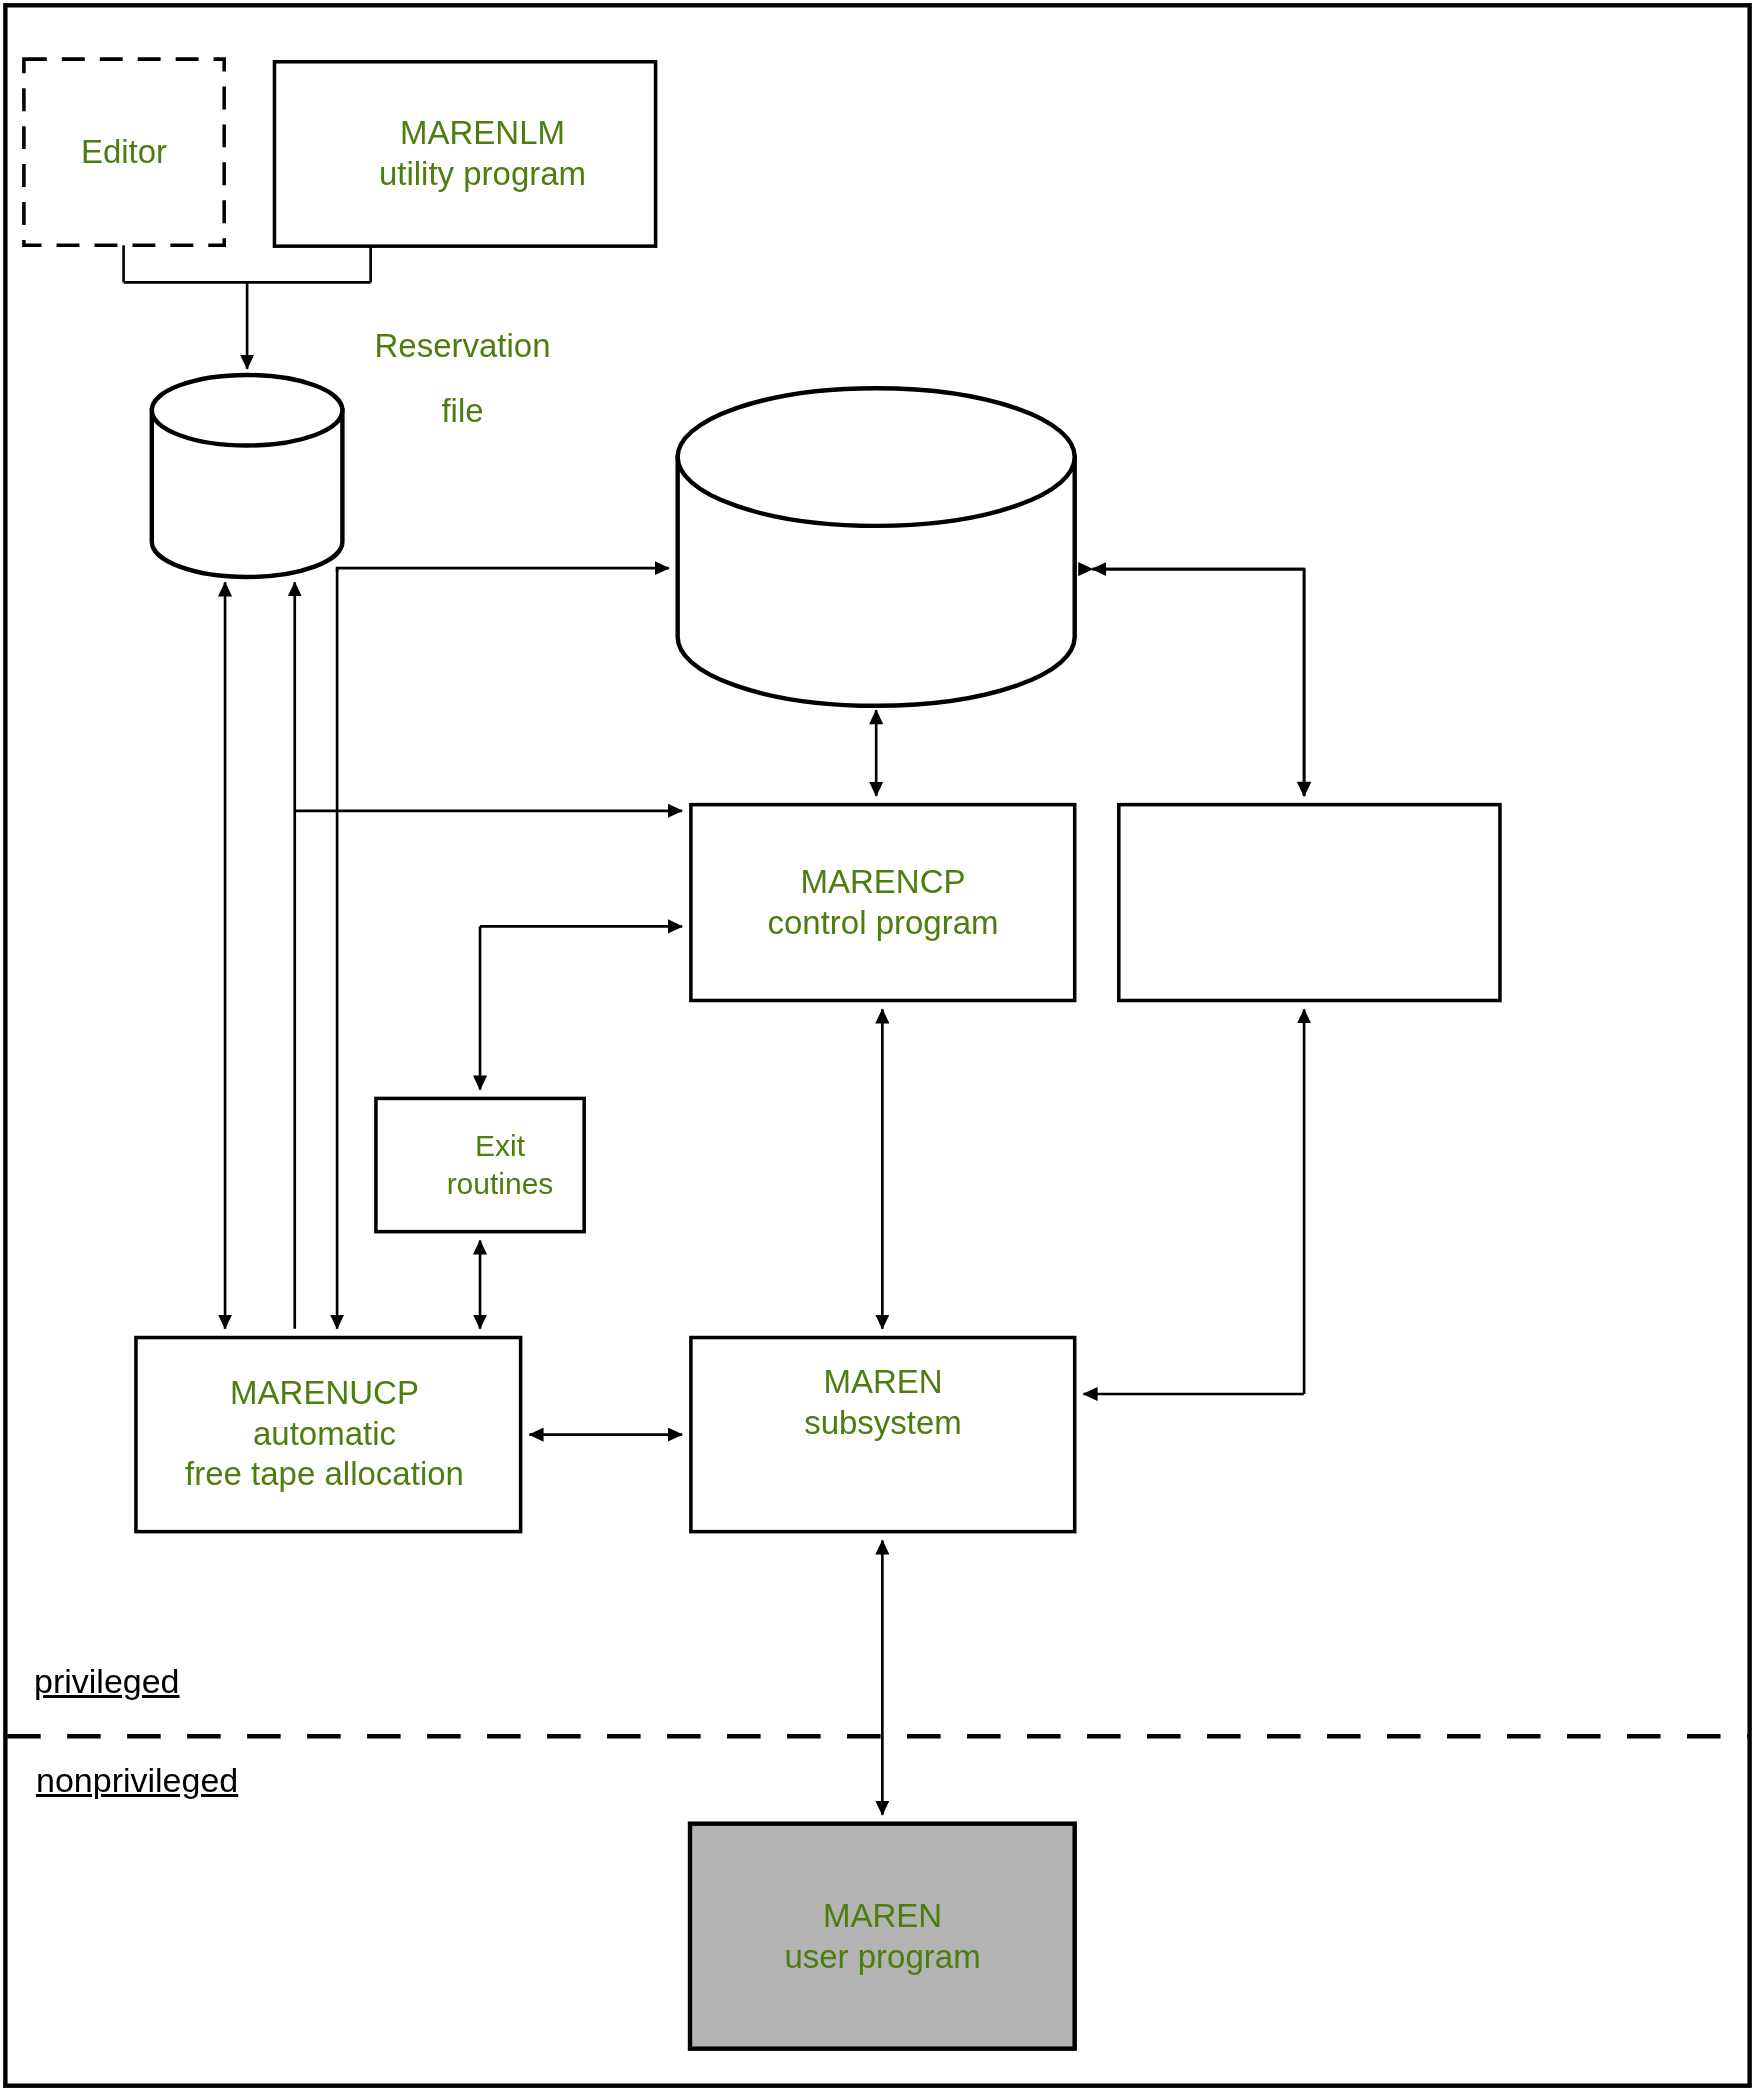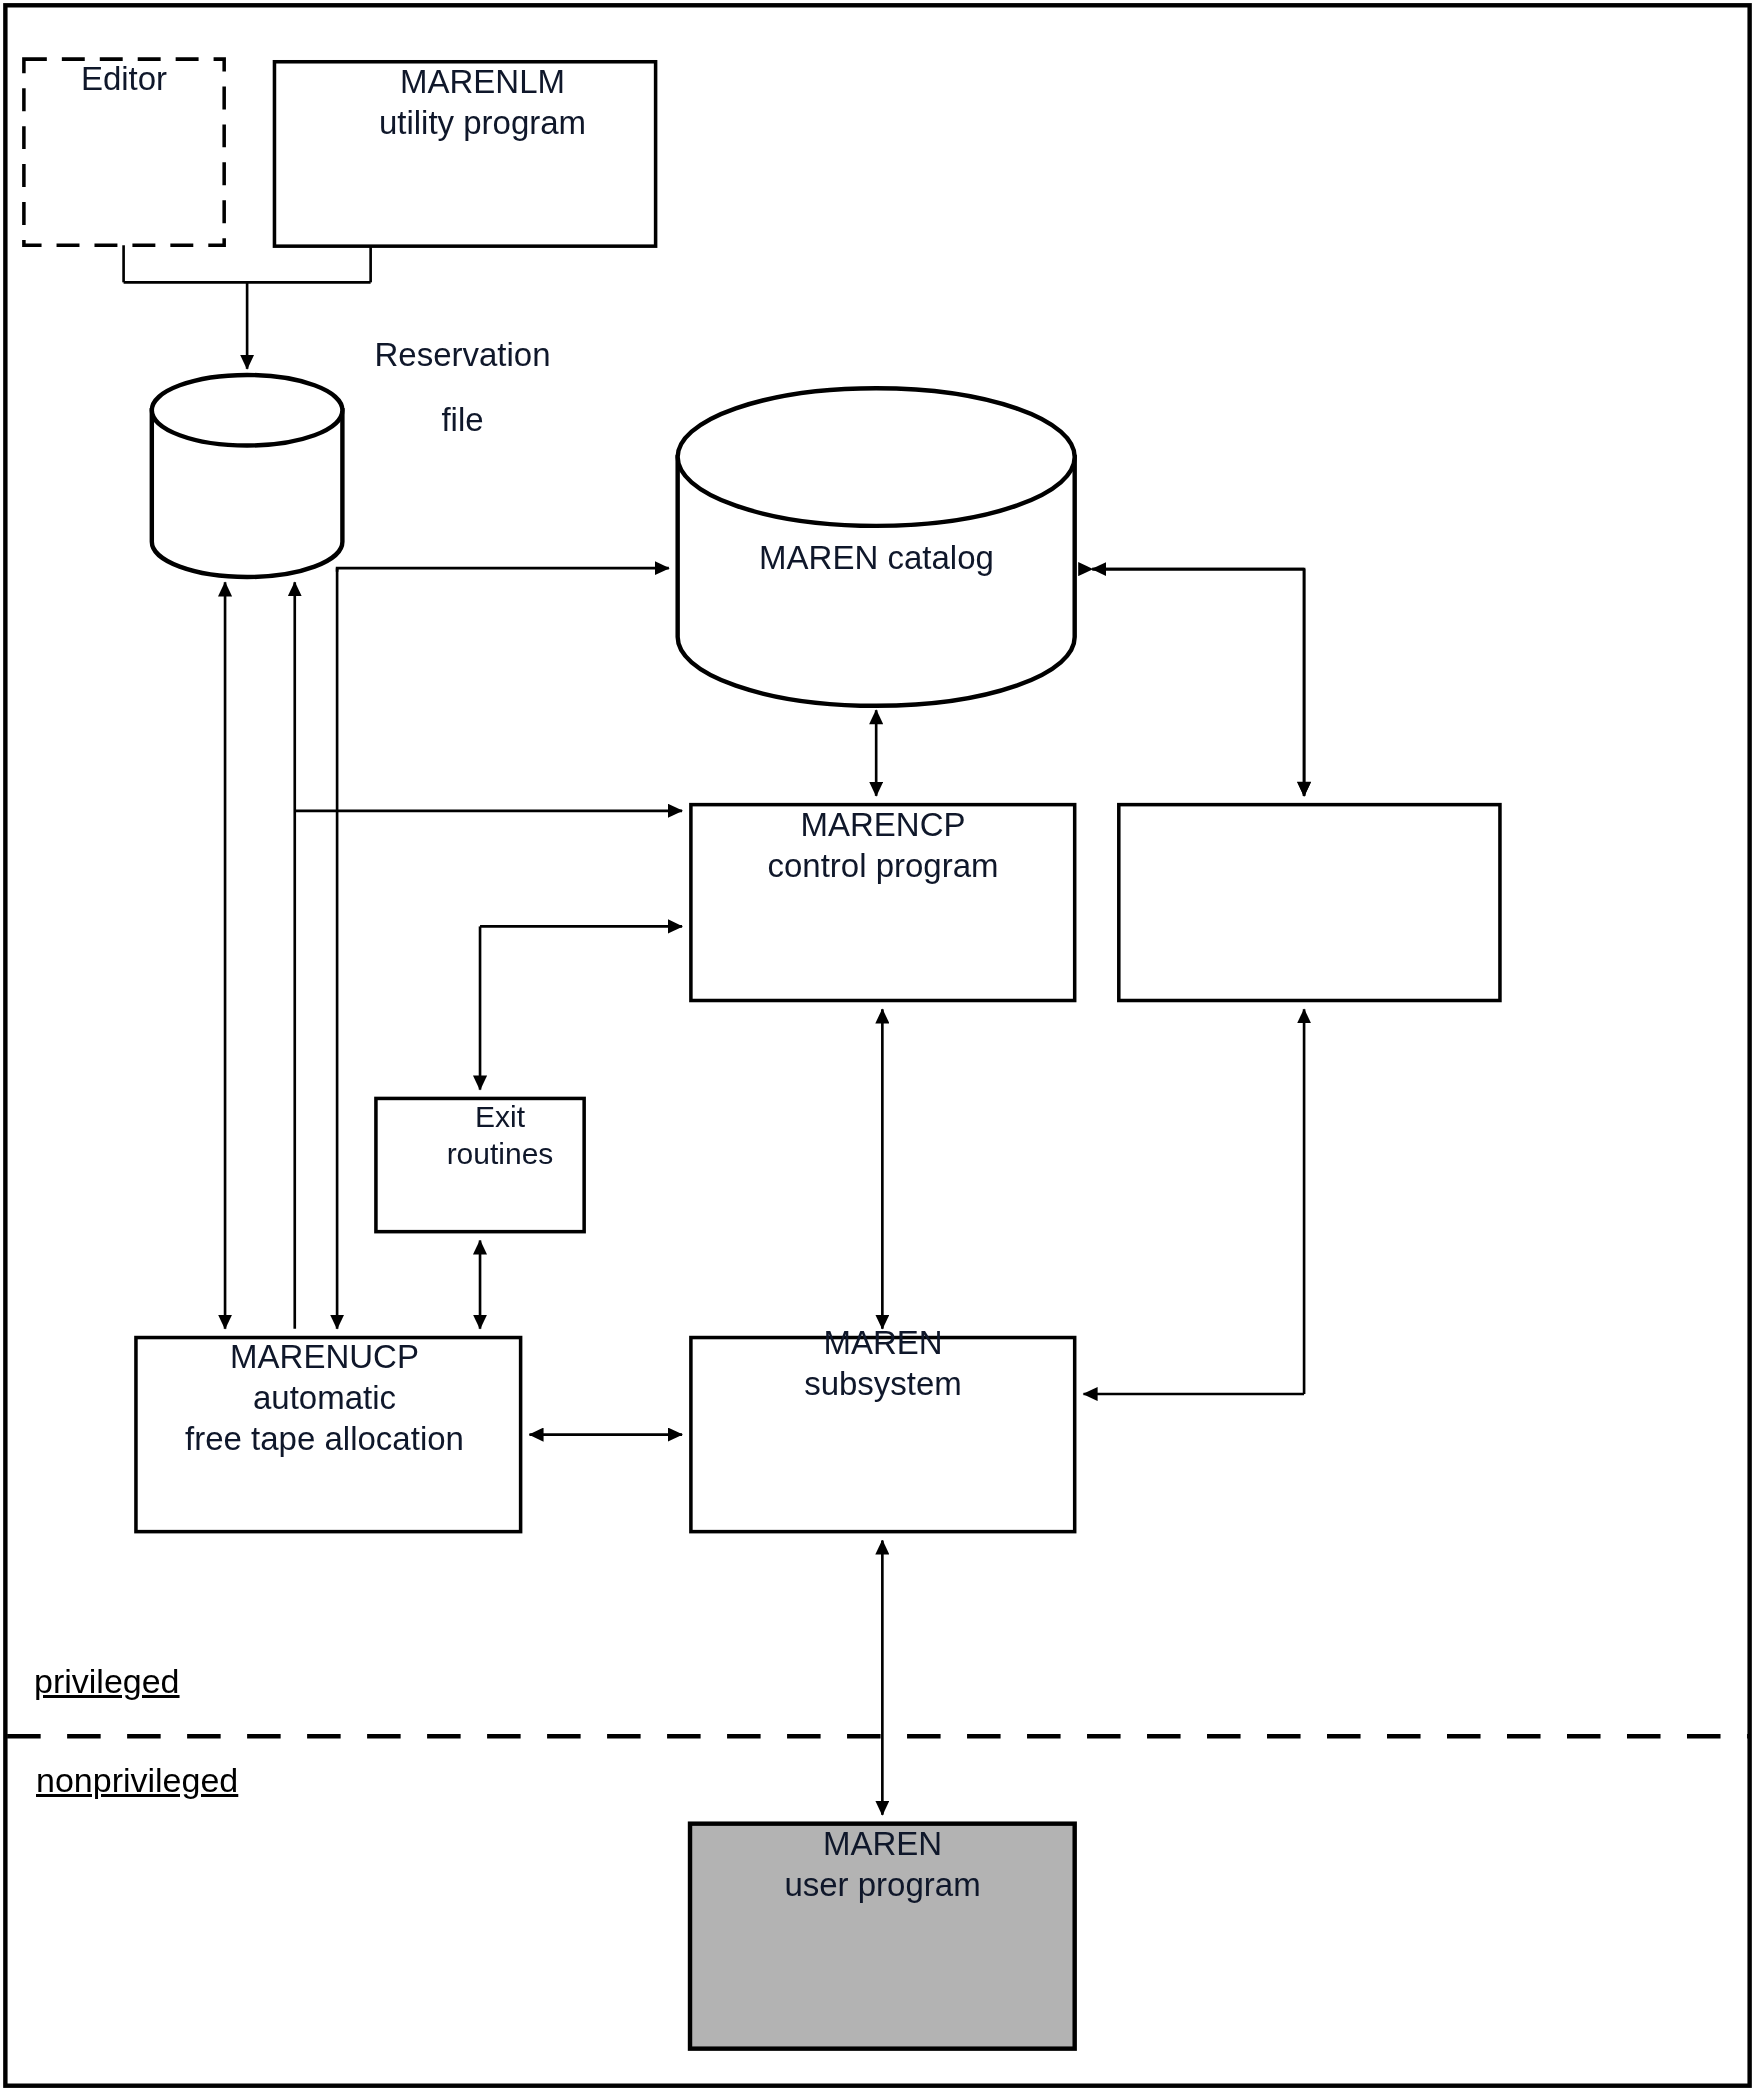--- a/index.html
+++ b/index.html
@@ -1,21 +1,21 @@
 <!DOCTYPE html>
 <html style="font-size:14px"><head>
 <meta charset="utf-8">
 <style>
   html,body{margin:0;padding:0;background:#ffffff;}
   body{font-family:"Liberation Sans", sans-serif;}
   #stage{position:relative;width:1755px;height:2091px;background:#ffffff;overflow:hidden;}
   #svgroot{position:absolute;left:0;top:0;width:1755px;height:2091px;}
   .nodeLabel{
-    position:absolute;display:flex;flex-direction:column;align-items:center;justify-content:flex-start;
-    text-align:center;color:#0f172a;line-height:1.24;pointer-events:none;
+    position:absolute;display:flex;flex-direction:column;align-items:center;justify-content:center;
+    text-align:center;color:#4d7c0f;line-height:1.24;pointer-events:none;
     font-family:"Liberation Sans", sans-serif;
   }
   .nodeLabel span{display:block;white-space:nowrap;}
   .fs-box{font-size:33px;}
   .fs-small{font-size:30px;margin-left:20px;}
   .fs-zone{font-size:34px;text-decoration:underline;}
   .freeLabel{position:absolute;color:#000;font-family:"Liberation Sans", sans-serif;}
 </style>
 </head>
 <body>
@@ -117,23 +117,20 @@
   <div class="nodeLabel fs-box" style="left:292px;top:62px;width:381px;height:184px;">
     <span>MARENLM</span>
     <span>utility program</span>
   </div>
 
   <div class="nodeLabel fs-box" style="left:326px;top:335px;width:273px;height:88px;gap:24px;">
     <span>Reservation</span>
     <span>file</span>
   </div>
 
-  <div class="nodeLabel fs-box" style="left:678px;top:538px;width:397px;height:53px;">
-    <span>MAREN catalog</span>
-  </div>
 
   <div class="nodeLabel fs-box" style="left:691px;top:805px;width:384px;height:196px;">
     <span>MARENCP</span>
     <span>control program</span>
   </div>
 
 
   <div class="nodeLabel fs-small" style="left:376px;top:1098px;width:208px;height:133px;">
     <span>Exit</span>
     <span>routines</span>

